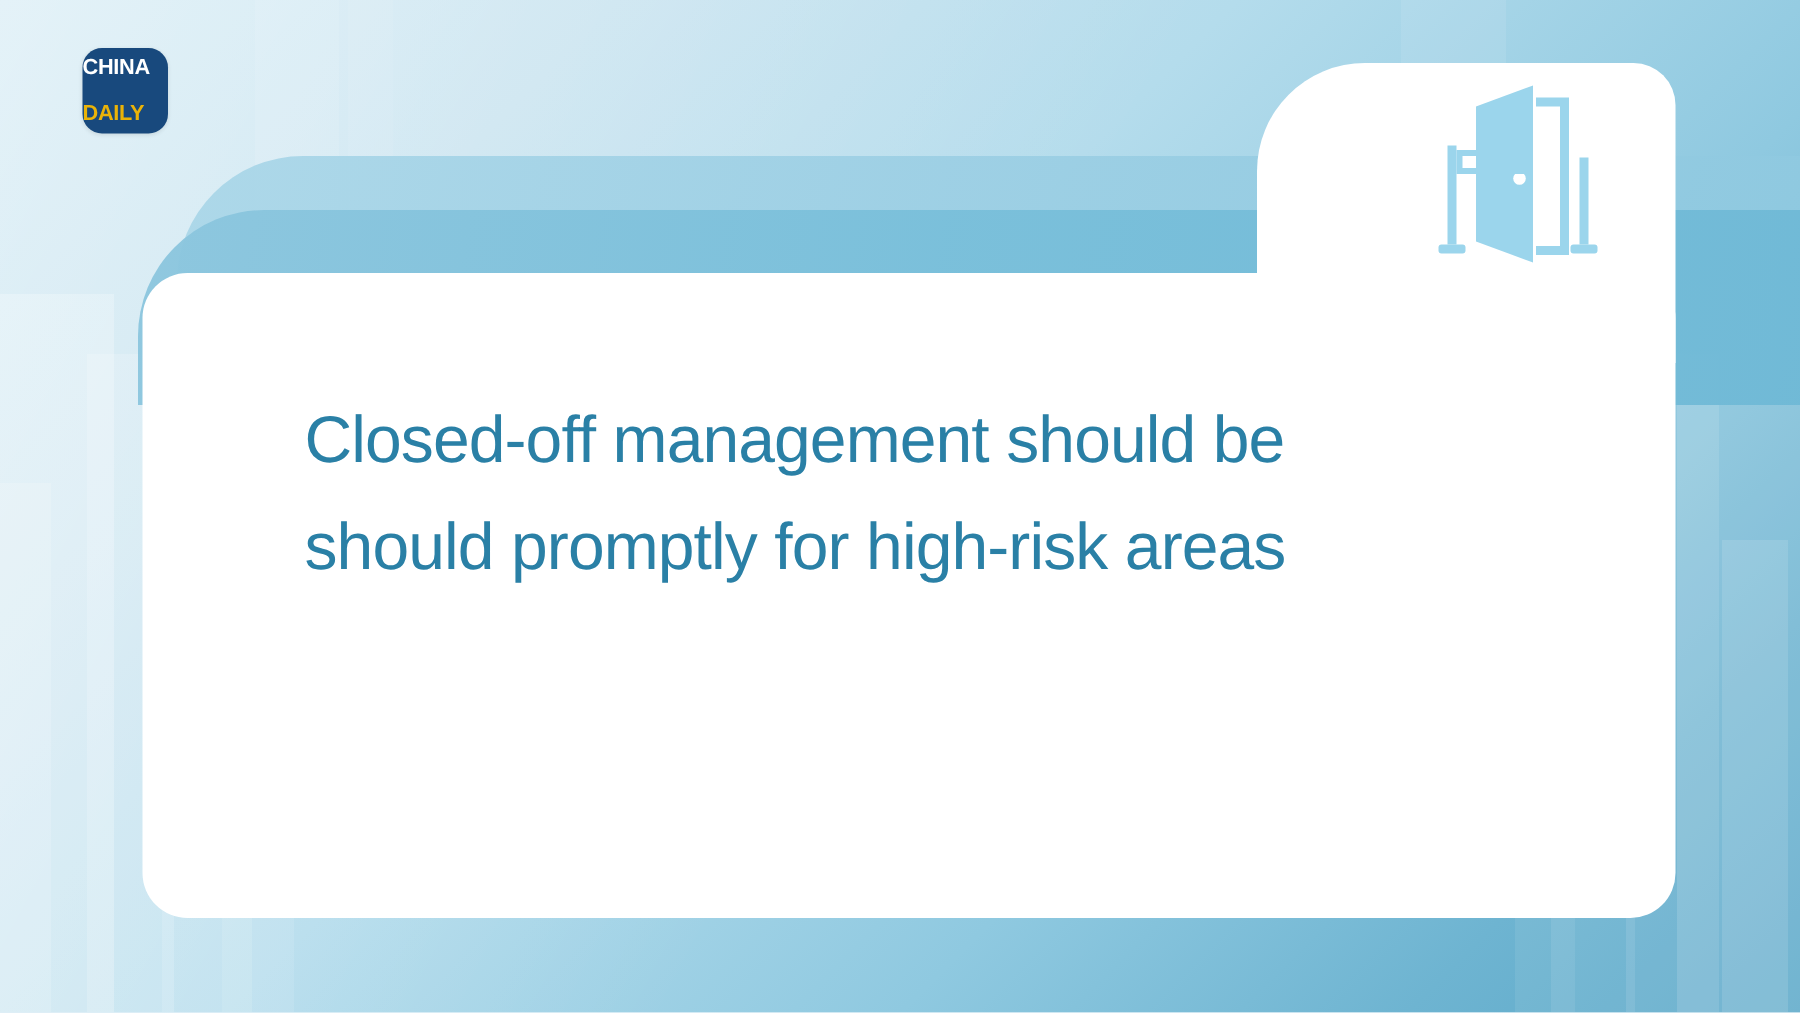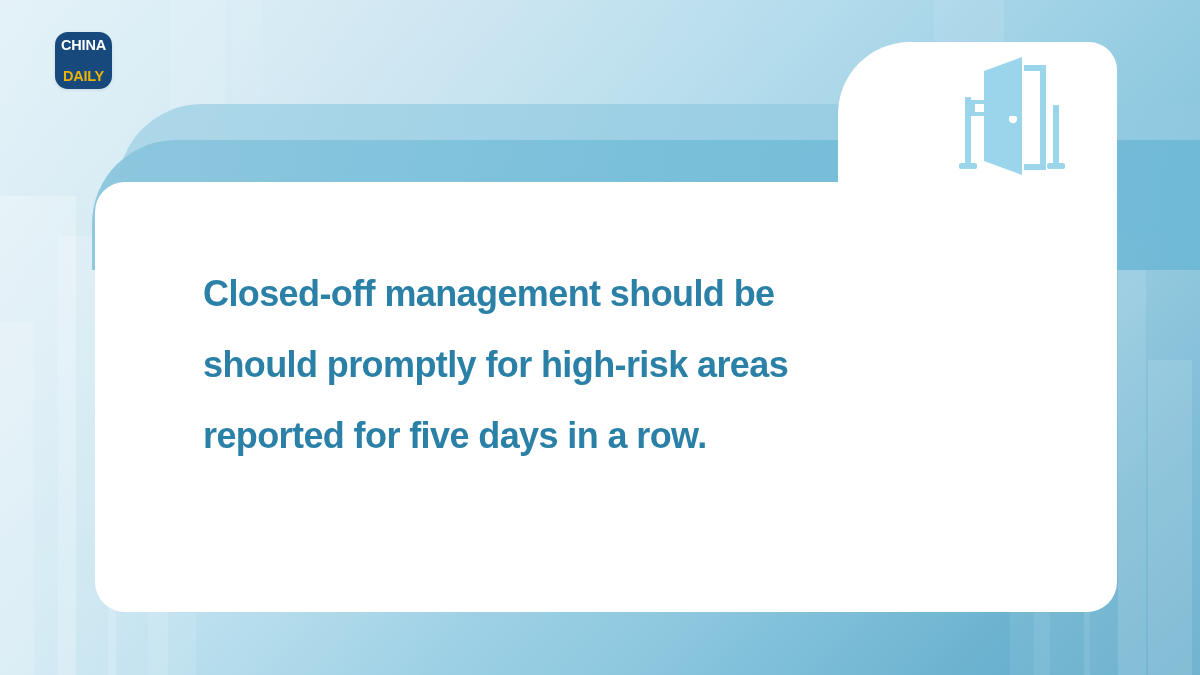--- a/index.html
+++ b/index.html
@@ -91,21 +91,21 @@
     z-index:4;
   }
 
   
   #logo {
     position:absolute; left:55px; top:32px;
     width:57px; height:57px;
     background:#18497d;
     border-radius:13px;
     display:flex; flex-direction:column;
-    align-items:center; justify-content:center;
+    justify-content:center;
     z-index:20;
     box-shadow:0 1px 3px rgba(0,0,0,.10);
   }
   #logo .l1, #logo .l2 {
     font-weight:bold;
     font-family:"Liberation Sans", sans-serif;
     letter-spacing:-0.2px;
     line-height:1.0;
   }
   #logo .l1 { color:#ffffff; font-size:14.5px; }
@@ -122,22 +122,22 @@
   
   #headline {
     position:absolute;
     left:203px; top:258px;
     width:860px;
     z-index:10;
   }
   #headline .ln {
     color:#2a80a6;
     font-family:"Liberation Sans", sans-serif;
-    font-weight:bold;
-    font-size:36px;
+    font-weight:normal;
+    font-size:44px;
     line-height:71px;
     letter-spacing:-0.6px;
     white-space:nowrap;
   }
 </style>
 </head>
 <body>
 
 <div id="stage">
 
@@ -185,16 +185,15 @@
   </div>
 
   <div id="logo">
     <span class="l1">CHINA</span>
     <span class="l2">DAILY</span>
   </div>
 
   <div id="headline">
     <div class="ln">Closed-off management should be</div>
     <div class="ln">should promptly for high-risk areas</div>
-    <div class="ln">reported for five days in a row.</div>
   </div>
 
 </div>
 
 </body></html>

